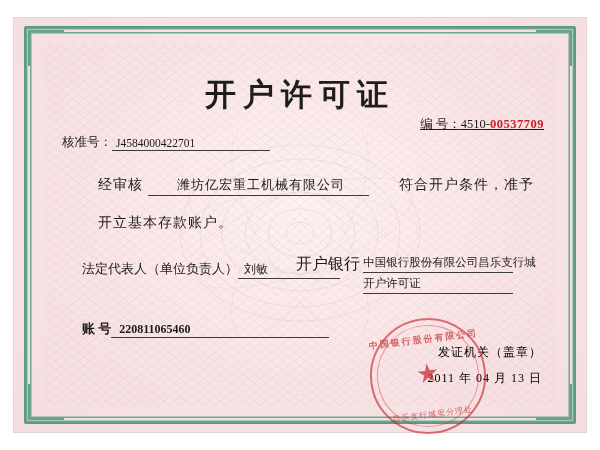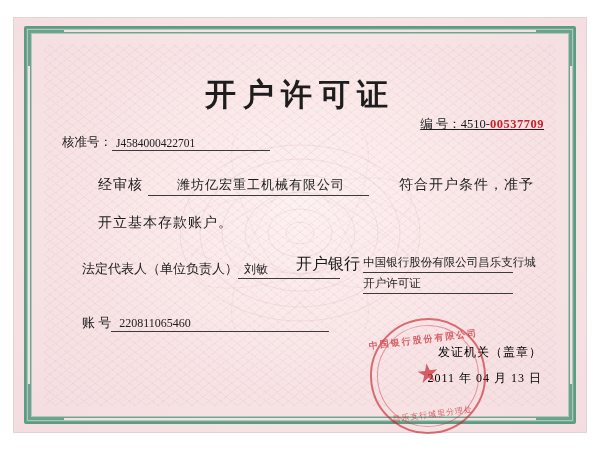--- a/index.html
+++ b/index.html
@@ -85,21 +85,21 @@
   .line-rep{left:34px;top:212px;font-size:13px;}
   .line-rep .nm{display:inline-block;border-bottom:1px solid #3b3b3b;min-width:96px;
                 font-size:12px;padding-left:6px;}
   .line-bank{right:6px;top:206px;font-size:12.5px;text-align:left;width:250px;}
   .bank-lbl{font-size:16px;}
   .bank-val{display:inline-block;font-size:11.5px;line-height:17px;width:150px;
             vertical-align:top;border-bottom:0;}
   .bank-val .u1{display:block;border-bottom:1px solid #3b3b3b;padding-bottom:1px;}
   .bank-val .u2{display:block;border-bottom:1px solid #3b3b3b;padding-bottom:1px;margin-top:2px;}
 
-  .line-acct{left:34px;top:266px;font-size:13px;}
+  .line-acct{left:34px;top:272px;font-size:13px;font-weight:bold;}
   .line-acct .num{display:inline-block;border-bottom:1px solid #3b3b3b;min-width:210px;
                   font-size:12px;padding-left:8px;}
 
   .issuer{position:absolute;right:10px;top:296px;text-align:right;font-size:12px;}
   .issuer .l1{letter-spacing:1px;}
   .issuer .l2{margin-top:9px;letter-spacing:1px;}
 
   
   .seal{
     position:absolute;left:322px;top:270px;width:112px;height:112px;

